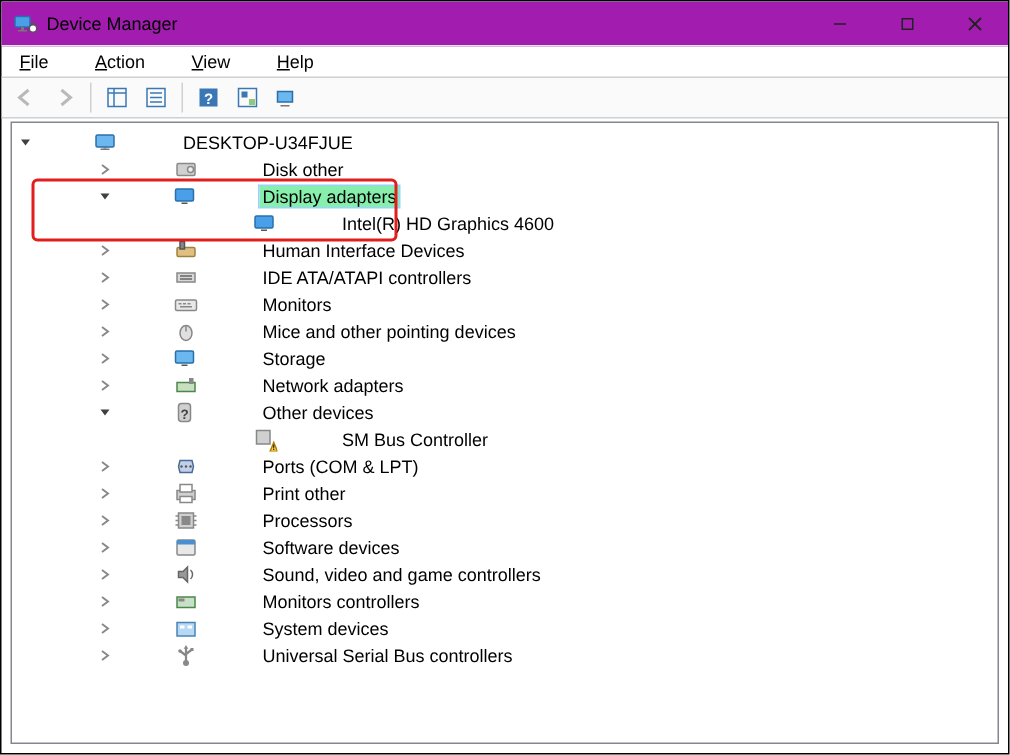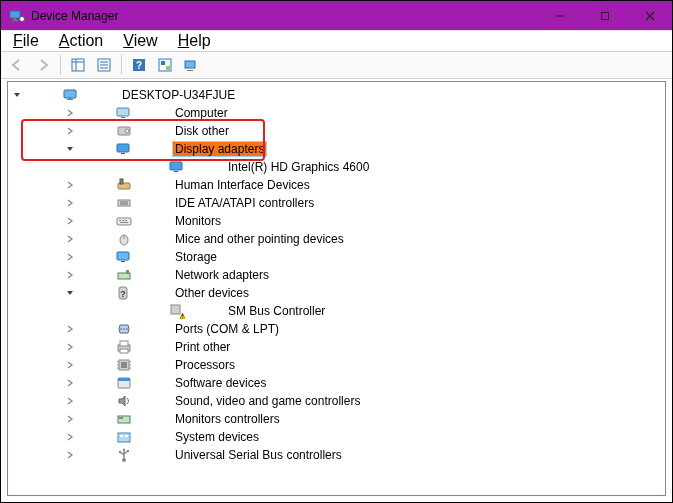--- a/index.html
+++ b/index.html
@@ -25,23 +25,23 @@
   }
   .titlebar .icon { width: 16px; height: 16px; margin-right: 6px; display:flex;align-items:center;justify-content:center;}
   .titlebar .title { flex: 1; font-size: 12px; }
   .winbtns { display: flex; height: 100%; }
   .winbtn {
     width: 45px; height: 30px; display: flex; align-items: center; justify-content: center;
     font-size: 12px; color: #222;
   }
   
   .menubar {
-    display: flex; gap: 8px;
+    display: flex; gap: 19px;
     padding: 2px 6px;
-    font-size: 16px;
+    font-size: 12px;
     height: 20px;
     align-items: center;
   }
   .menuitem { padding: 1px 6px; }
   .menuitem .mn { text-decoration: underline; }
   
   .toolbar {
     display: flex; align-items: center;
     height: 28px;
     border-top: 1px solid #d0d0d0;
@@ -77,21 +77,21 @@
   .expander {
     width: 14px; height: 14px;
     display: inline-flex; align-items: center; justify-content: center;
     flex: 0 0 14px;
     margin-right: 2px;
   }
   .expander svg { width: 8px; height: 8px; }
   .node .icon { width: 16px; height: 16px; display:inline-flex; align-items:center; justify-content:center; margin-right: 4px; flex:0 0 16px;}
   .node .icon svg { width:16px; height:16px; }
   .node .label { padding: 0 2px; }
-  .selected { background: #f97316; outline: 1px solid #99d1ff; }
+  .selected { background: #86efac; outline: 1px solid #99d1ff; }
   .callout {
     position: absolute;
     border: 2px solid #e11d1d;
     border-radius: 4px;
     pointer-events: none;
   }
 </style>
 </head>
 <body>
 
@@ -193,35 +193,20 @@
     <span class="icon">
         <svg viewBox="0 0 16 16">
           <rect x="1" y="3" width="12" height="8" rx="1" fill="#6bb7ef" stroke="#2a6fab"></rect>
           <rect x="4" y="12" width="6" height="1" fill="#777"></rect>
           <rect x="6" y="11" width="2" height="1" fill="#777"></rect>
         </svg>
       </span>
     <span class="label">DESKTOP-U34FJUE</span>
   </div>
 
-  <div class="node">
-    <span class="indent"></span>
-    <span class="expander">
-        <svg viewBox="0 0 8 8">
-          <path d="M2 1 L6 4 L2 7" fill="none" stroke="#888" stroke-width="1.3"></path>
-        </svg>
-      </span>
-    <span class="icon">
-        <svg viewBox="0 0 16 16">
-          <rect x="1" y="3" width="12" height="8" rx="1" fill="#b7d9f4" stroke="#4a84b5"></rect>
-          <rect x="5" y="12" width="4" height="1" fill="#777"></rect>
-        </svg>
-      </span>
-    <span class="label">Computer</span>
-  </div>
 
   <div class="node">
     <span class="indent"></span>
     <span class="expander">
         <svg viewBox="0 0 8 8">
           <path d="M2 1 L6 4 L2 7" fill="none" stroke="#888" stroke-width="1.3"></path>
         </svg>
       </span>
     <span class="icon">
         <svg viewBox="0 0 16 16">

